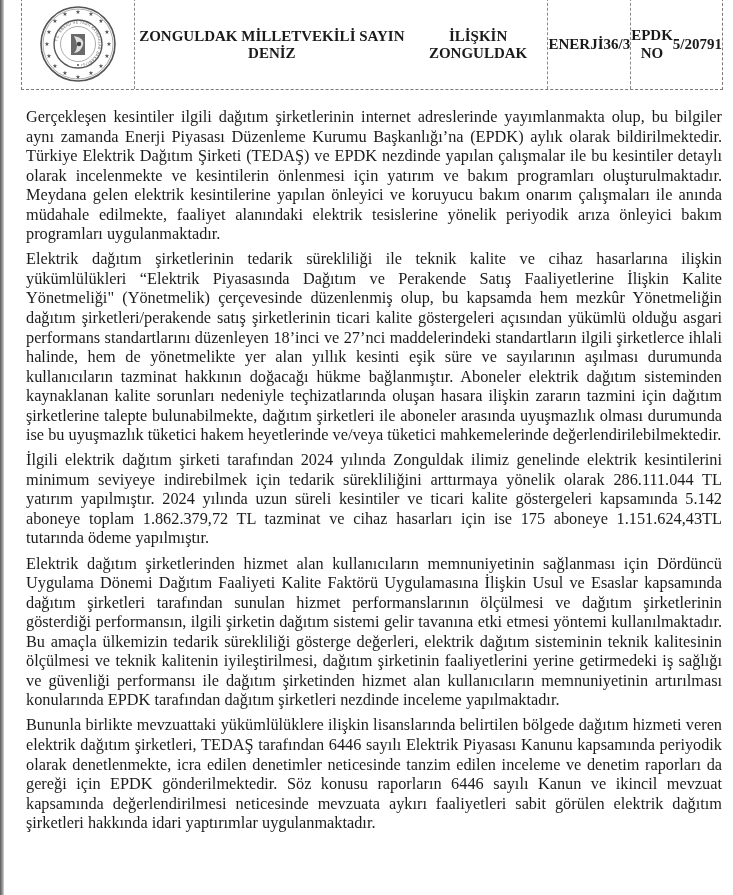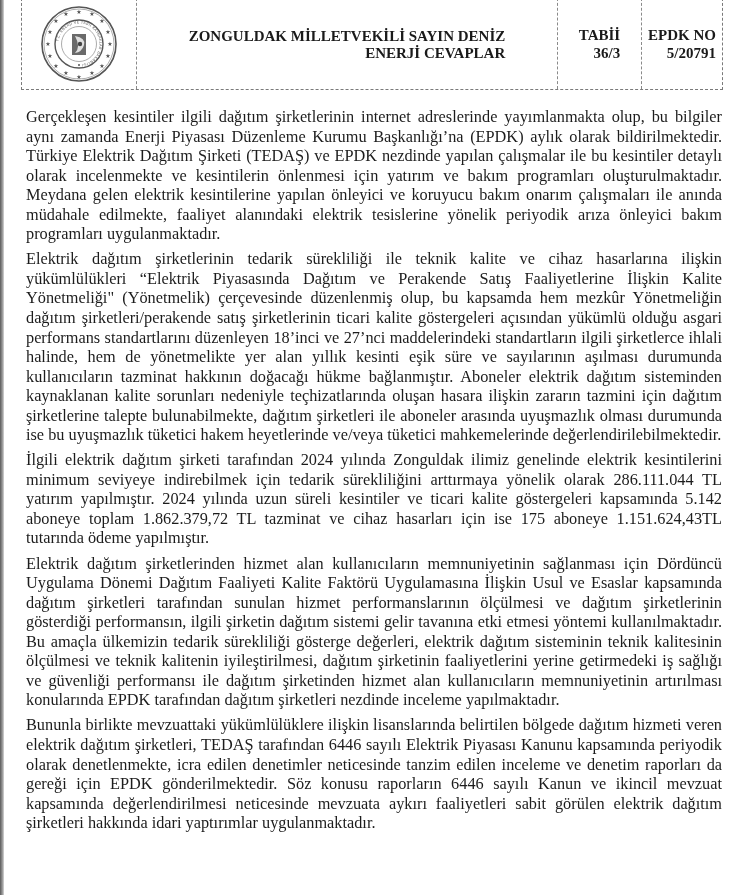--- a/index.html
+++ b/index.html
@@ -63,22 +63,21 @@
       line-height: 18px;
     }
     .hcol.esas-col {
       flex: 1;
       font-weight: bold;
       font-size: 15px;
       line-height: 18px;
     }
     .hcol .stack {
       display: flex;
-      flex-direction: column;
-      align-items: flex-end;
+      align-items: center;
     }
     .logo svg {
       display: block;
     }
     .content {
       position: absolute;
       left: 26px;
       top: 107px;
       width: 696px;
       font-size: 16.3px;
@@ -132,27 +131,27 @@
         <path d="M35 31 Q46 33 44 40 Q42 47 35 48 Q41 42 35 31 Z" fill="#e0e0e0"></path>
         <circle cx="40" cy="39" r="2.2" fill="#444"></circle>
         <circle cx="39" cy="60" r="1" fill="#555"></circle>
       </svg>
     </div>
   </div>
 
   <div class="hcol title-col">
     <div class="stack">
       <span>ZONGULDAK MİLLETVEKİLİ SAYIN DENİZ</span>
-      <span>ENERJİ CEVAPLAR</span>
+      <span>İLİŞKİN ZONGULDAK</span>
     </div>
   </div>
 
   <div class="hcol donem-col">
     <div class="stack">
-      <span>TABİİ</span>
+      <span>ENERJİ</span>
       <span>36/3</span>
     </div>
   </div>
 
   <div class="hcol esas-col">
     <div class="stack">
       <span>EPDK NO</span>
       <span>5/20791</span>
     </div>
   </div>

